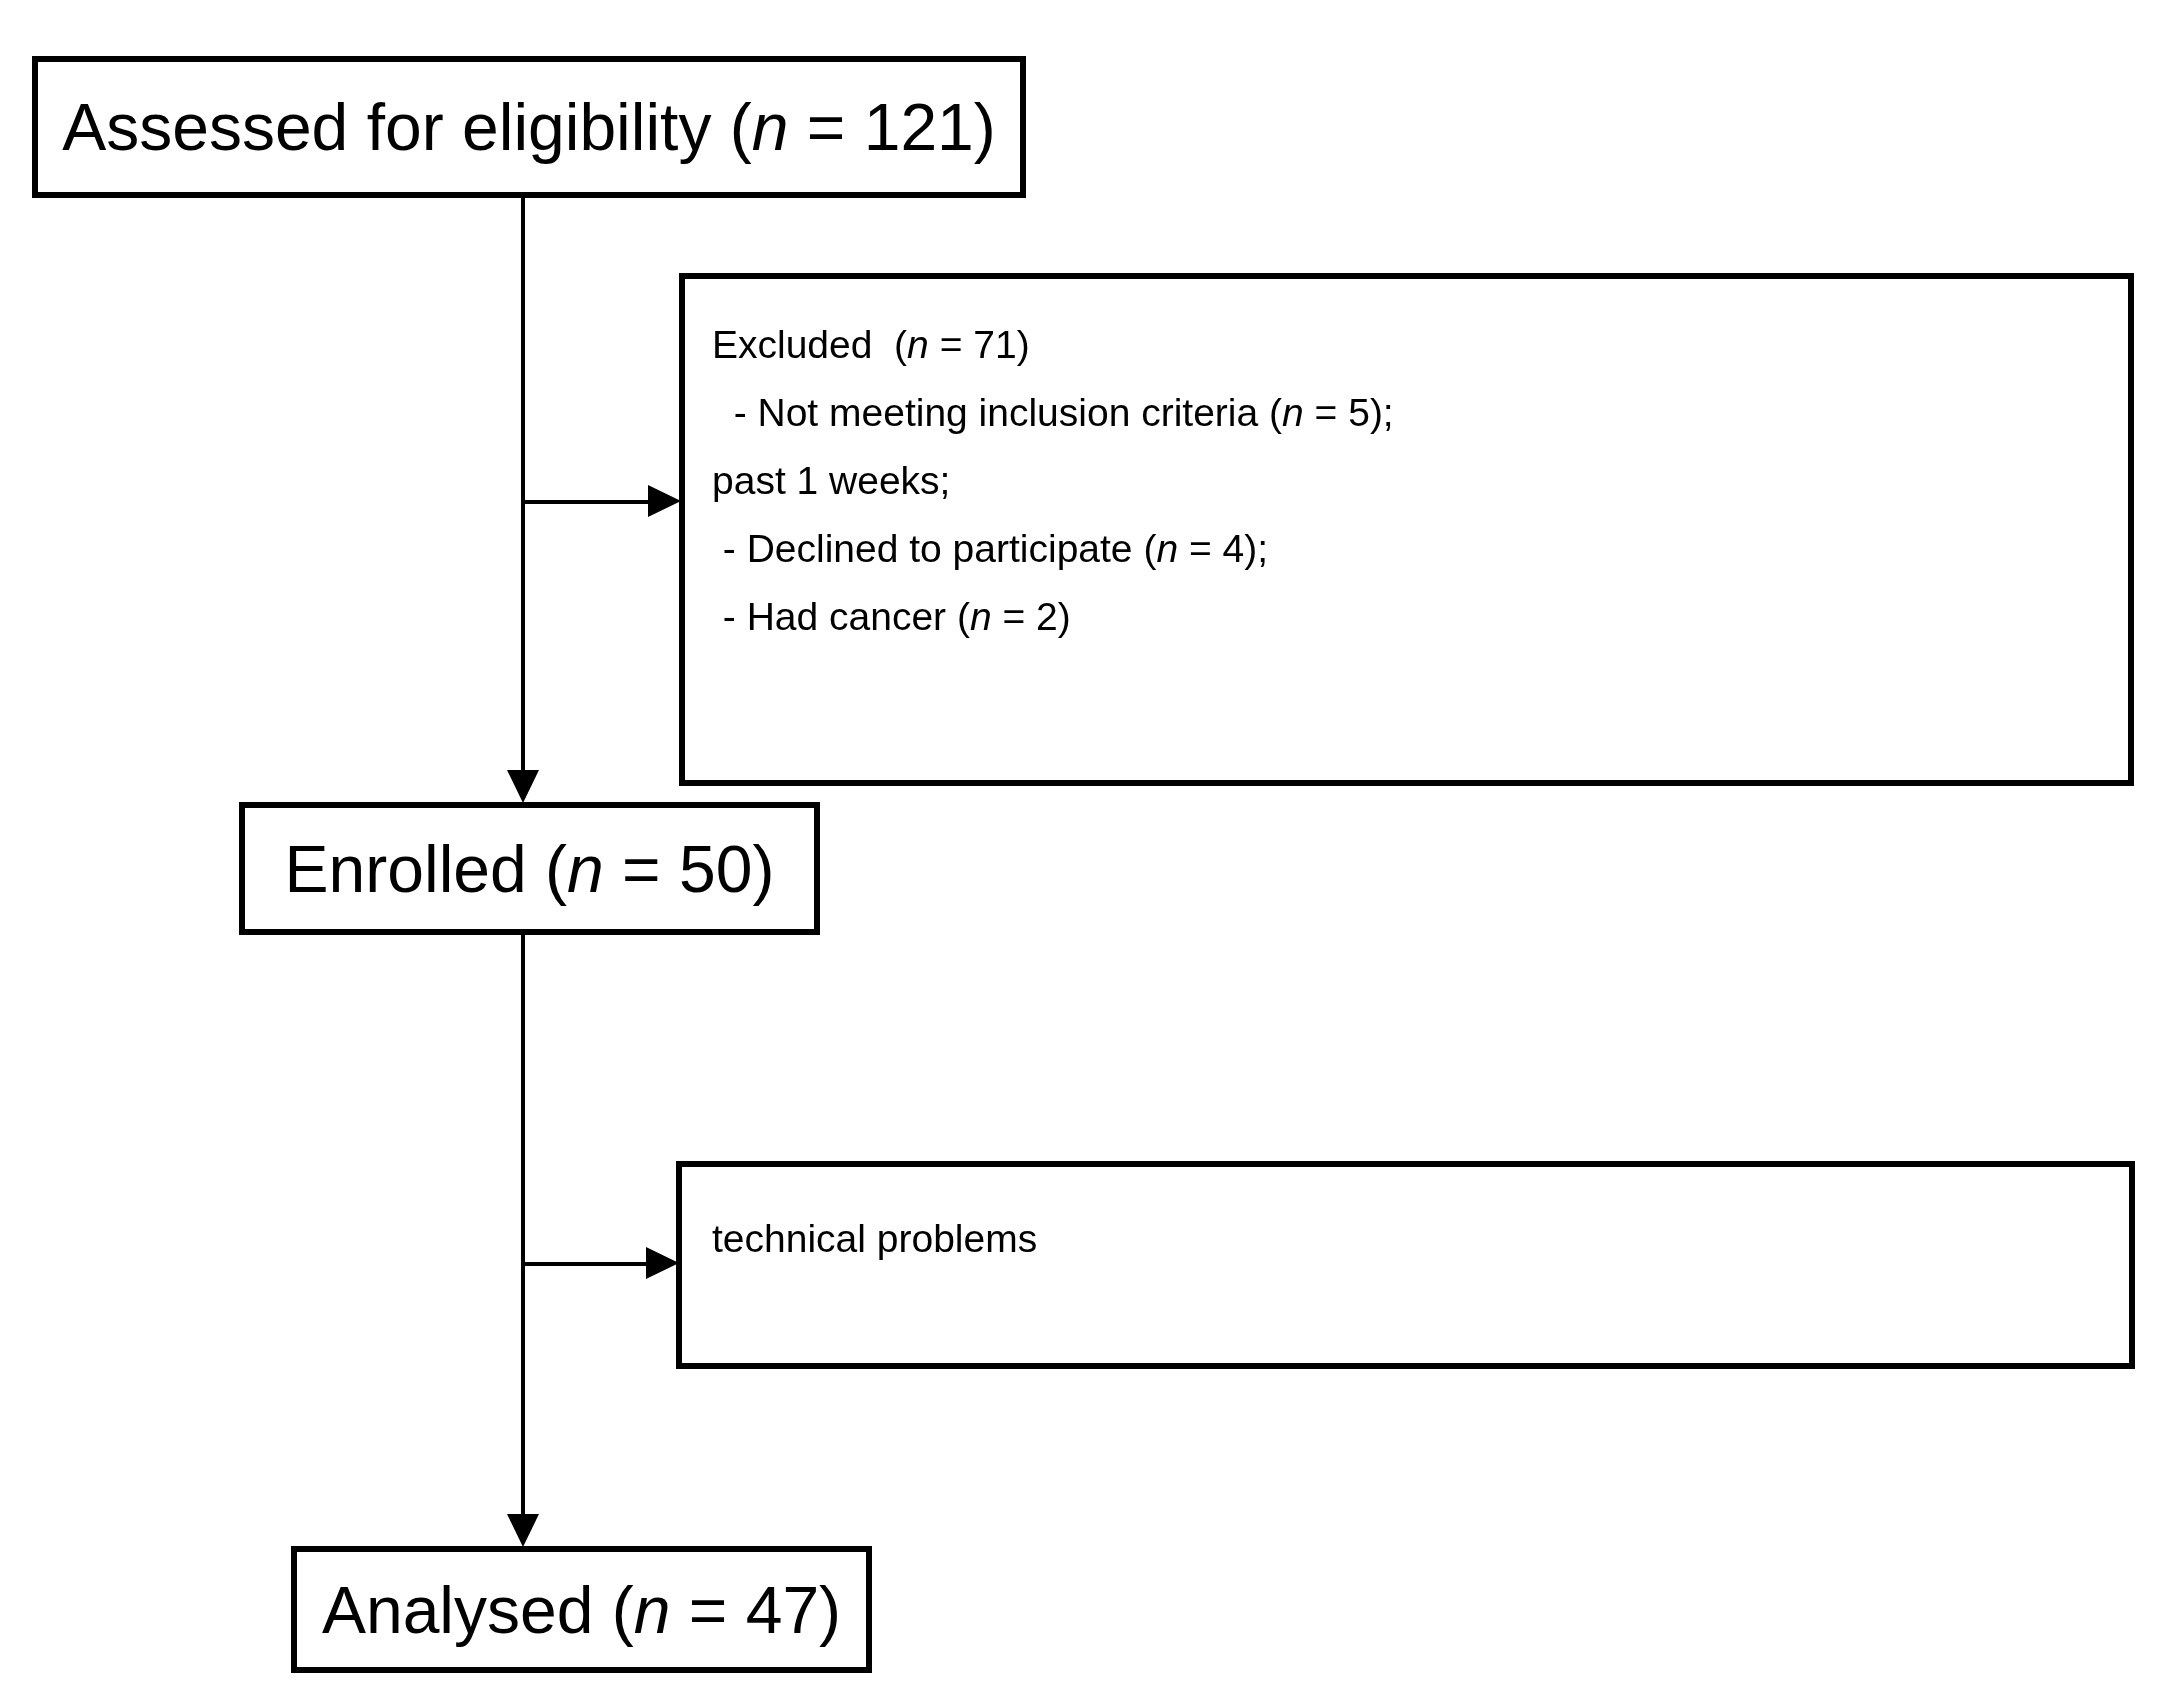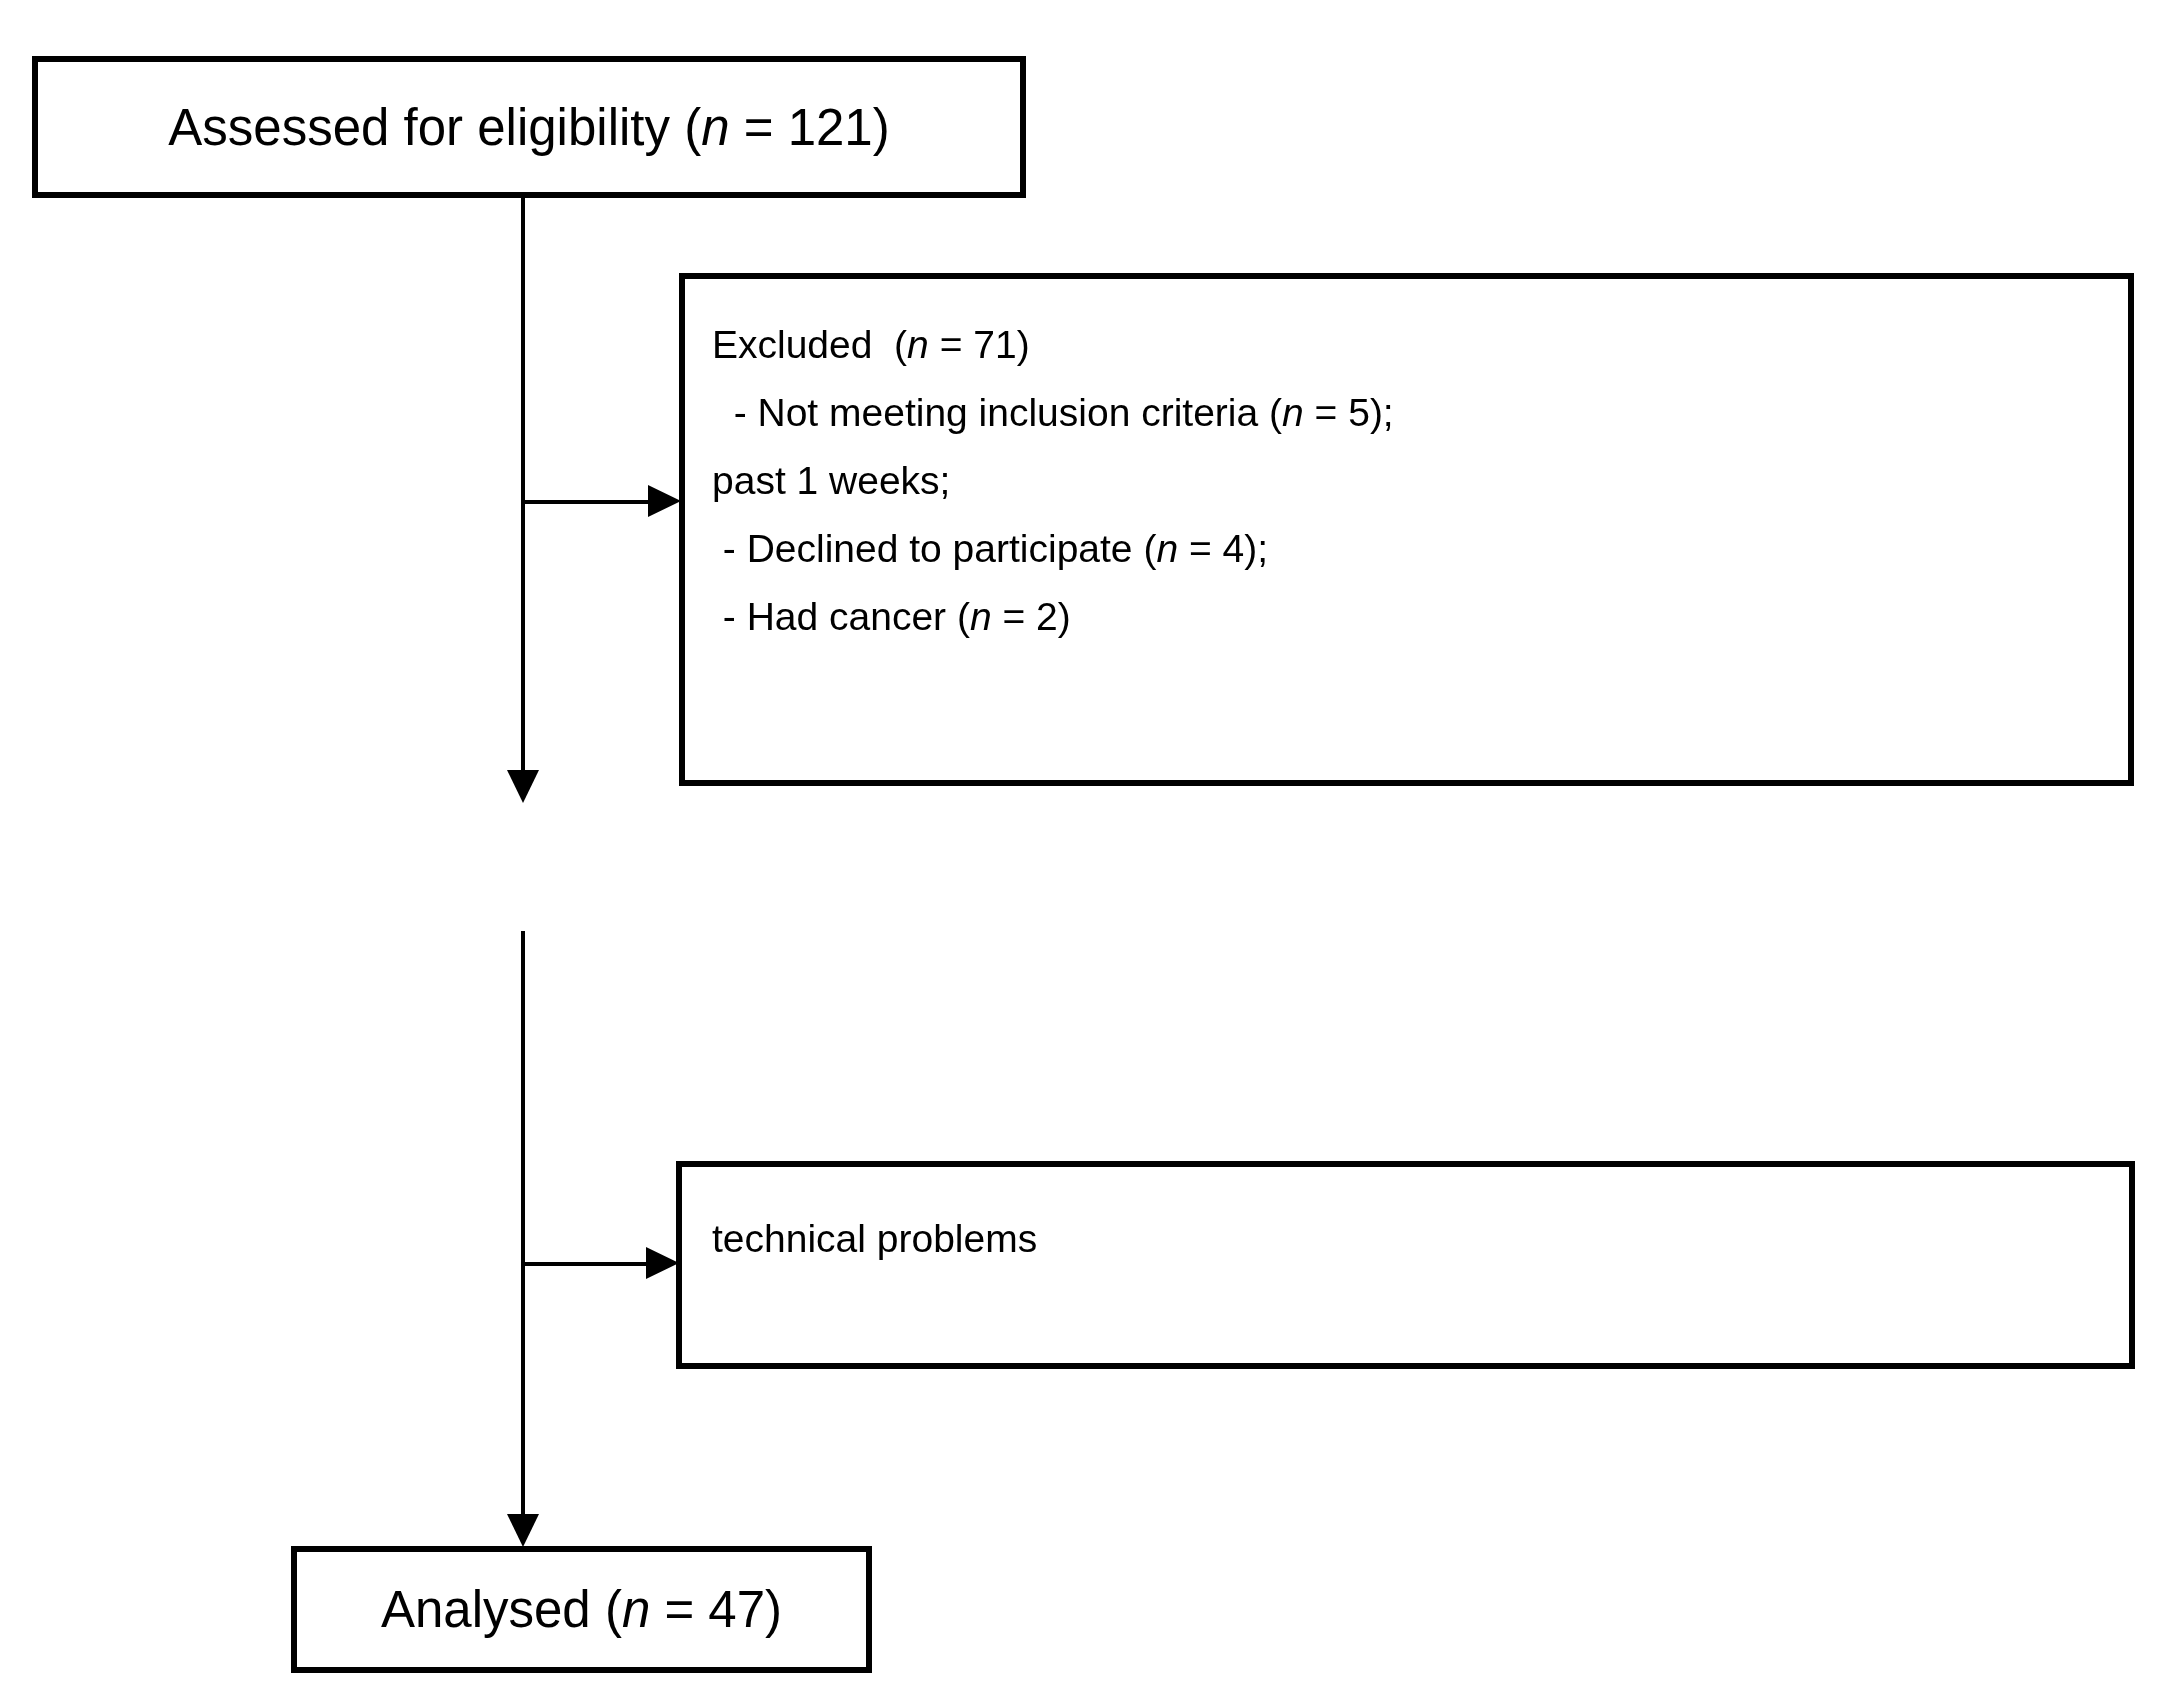--- a/index.html
+++ b/index.html
@@ -20,21 +20,21 @@
     box-sizing: border-box;
     border: 6.4px solid #000000;
     background: #ffffff;
   }
   .box.center {
     display: flex;
     align-items: center;
     justify-content: center;
   }
   .title-text {
-    font-size: 51px;
+    font-size: 66px;
     white-space: pre;
   }
   .body-text {
     font-size: 39px;
     line-height: 68px;
     white-space: pre;
   }
   .assessed  { left: 32px;  top: 56px;   width: 994px; height: 142px; }
   .excluded1 { left: 679px; top: 273px;  width: 1455px; height: 513px; padding: 32px 19px 0 27px; }
   .enrolled  { left: 239px; top: 802px; width: 581px;  height: 133px; }
@@ -89,20 +89,23 @@
   <div class="arrowhead arrow-down a-enrolled"></div>
 
   <div class="box excluded1">
     <div class="body-text">Excluded  (<i>n</i> = 71)</div>
     <div class="body-text">  - Not meeting inclusion criteria (<i>n</i> = 5);</div>
     <div class="body-text">past 1 weeks;</div>
     <div class="body-text"> - Declined to participate (<i>n</i> = 4);</div>
     <div class="body-text"> - Had cancer (<i>n</i> = 2)</div>
   </div>
 
+  <div class="box center enrolled">
+    <span class="title-text">Enrolled (<i>n</i> = 50)</span>
+  </div>
 
   <div class="connector v2"></div>
 
   <div class="connector h2"></div>
   <div class="arrowhead arrow-right a-excluded2"></div>
   <div class="arrowhead arrow-down a-analysed"></div>
 
   <div class="box excluded2">
     <div class="body-text">technical problems</div>
   </div>

